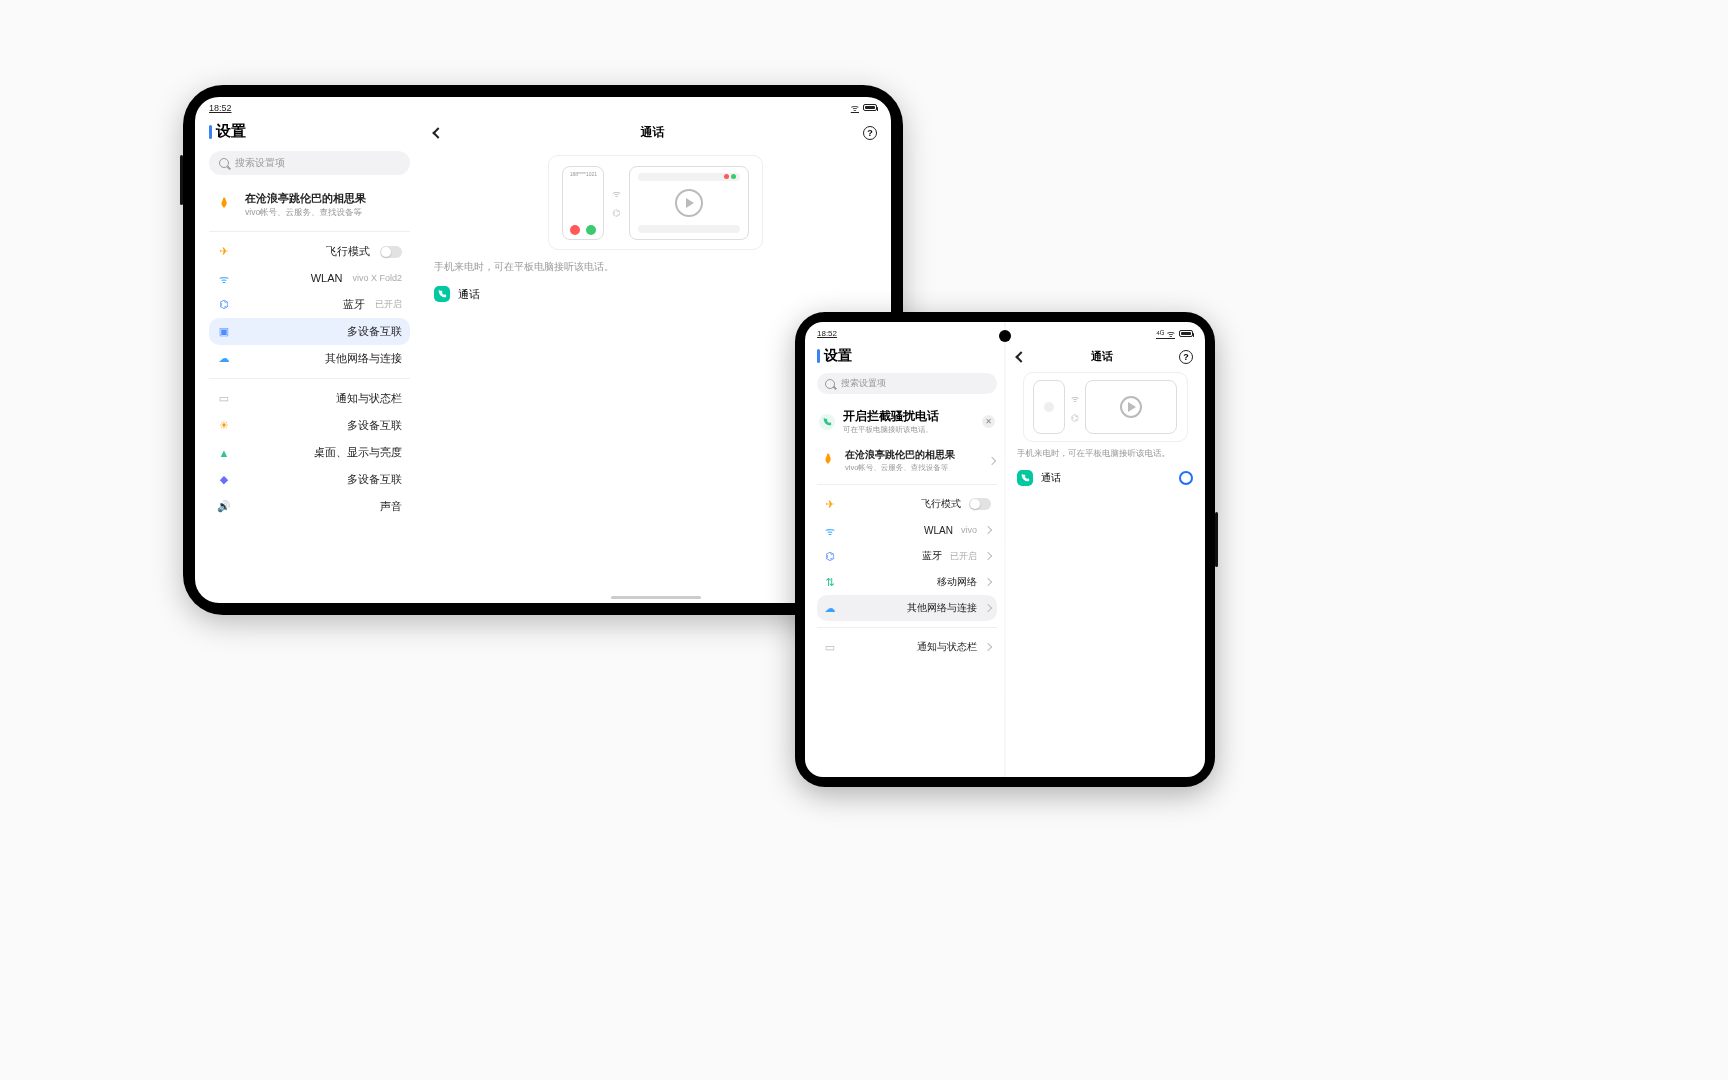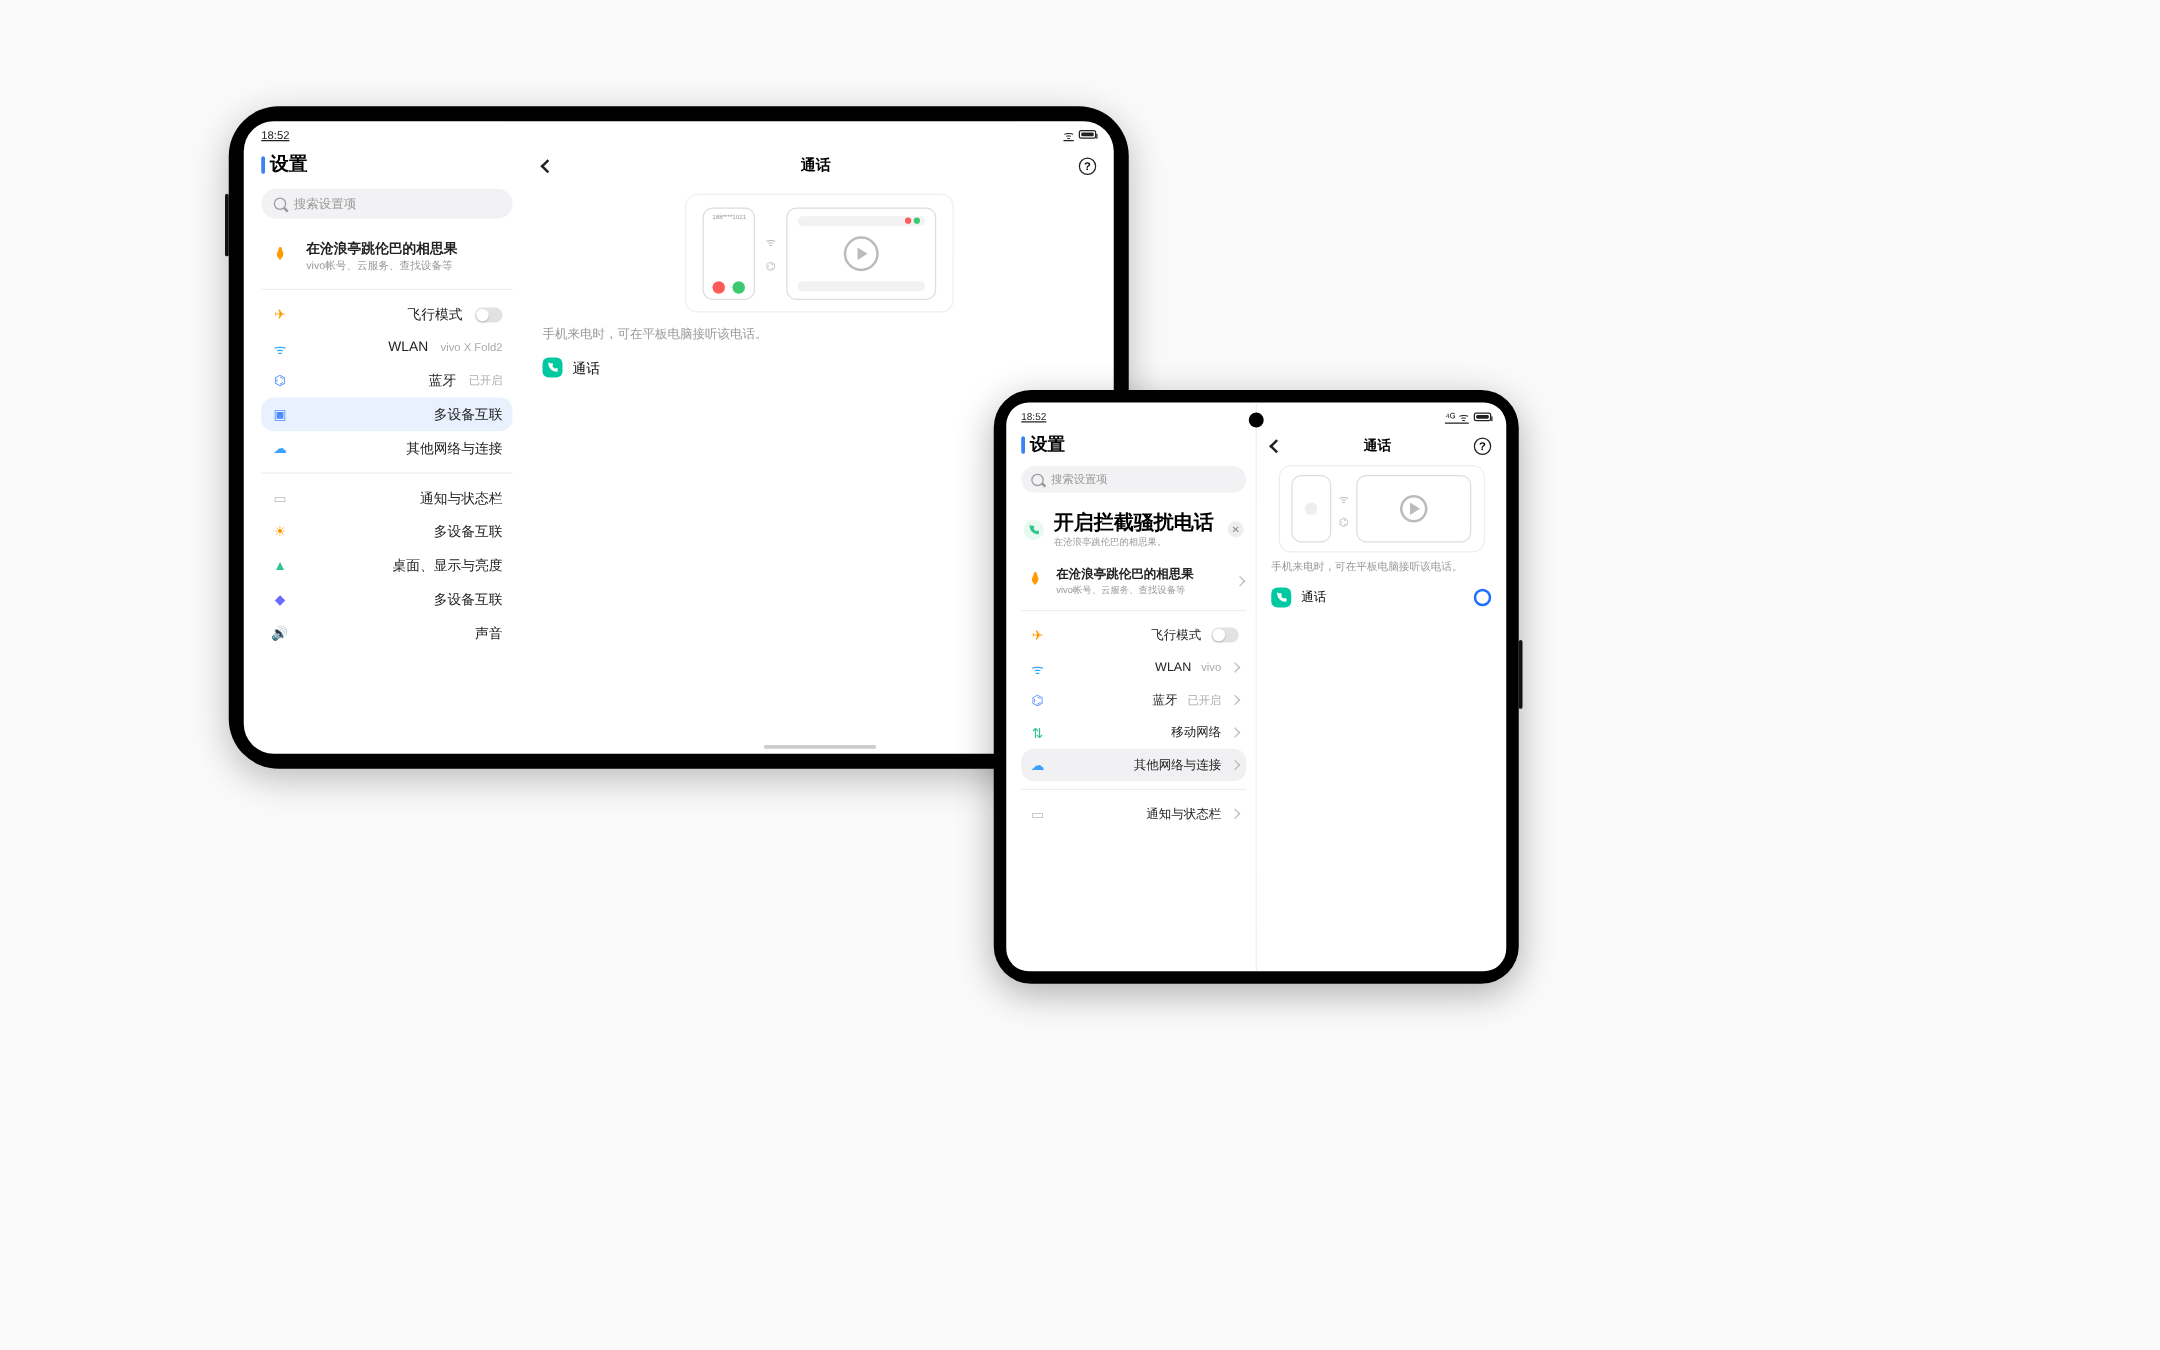--- a/index.html
+++ b/index.html
@@ -83,21 +83,21 @@
   .fold .hinge{position:absolute;top:0;bottom:0;left:50%;width:1px;background:linear-gradient(#eee,#f4f4f4,#eee);z-index:4;transform:translateX(-50%);}
   .fold .statusbar{padding:5px 12px;font-size:8px;}
   .fold .split{flex:1;display:flex;}
   .fold .lpane{width:50%;padding:0 8px 0 12px;overflow:hidden;}
   .fold .rpane{width:50%;padding:0 12px;}
   .fold .page-title{font-size:14px;margin:2px 0 8px 0;}
   .fold .searchbox{font-size:9px;padding:4px 8px;}
   .fold .row{font-size:10px;padding:6px 6px;gap:8px;}
   .fold .banner{display:flex;align-items:center;gap:8px;padding:4px 2px;margin:4px 0;}
   .fold .b-icn{width:16px;height:16px;border-radius:50%;background:#e7f9f0;display:flex;align-items:center;justify-content:center;}
-  .fold .b-title{font-size:16px;font-weight:600;}
+  .fold .b-title{font-size:12px;font-weight:600;}
   .fold .b-sub{font-size:7.5px;color:#999;}
   .fold .close{width:13px;height:13px;border-radius:50%;background:#eee;display:flex;align-items:center;justify-content:center;font-size:8px;color:#888;}
   .fold .account{padding:5px 2px;gap:8px;margin-bottom:4px;}
   .fold .acc-name{font-size:10px;}
   .fold .acc-sub{font-size:7.5px;}
   .fold .rhead{padding:4px 0;}
   .fold .rtitle{font-size:11px;}
   .fold .illus{width:165px;height:70px;margin:4px auto 6px auto;padding:6px;gap:6px;}
   .fold .il-phone{width:32px;height:54px;}
   .fold .il-tab{width:92px;height:54px;}
@@ -257,21 +257,21 @@
           <span>搜索设置项</span>
         </div>
         <div class="banner">
           <span class="b-icn">
               <svg width="10" height="10" viewBox="0 0 24 24">
                 <path fill="#31c48d" d="M6 2c-1 0-2 1-2 2 0 9 7 16 16 16 1 0 2-1 2-2v-3c0-1-1-2-2-2l-3 1c-1 0-2-1-3-2s-2-2-2-3l1-3c0-1-1-2-2-2H6z"></path>
               </svg>
             </span>
           <div style="flex:1">
             <div class="b-title">开启拦截骚扰电话</div>
-            <div class="b-sub">在沧浪亭跳伦巴的相思果。</div>
+            <div class="b-sub">可在平板电脑接听该电话。</div>
           </div>
           <span class="close">✕</span>
         </div>
         <div class="account">
           <span class="avatar" style="width:18px;height:18px;">
             <svg viewBox="0 0 24 24">
                 <path fill="#ff9b00" d="M12 2c1.5 0 2 1 2 2s.5 2 1 3 1 3 0 5-3 4-3 4-2-2-3-4 0-4 1-6 .5-4 2-4z"></path>
               </svg>
           </span>
           <div style="flex:1">

